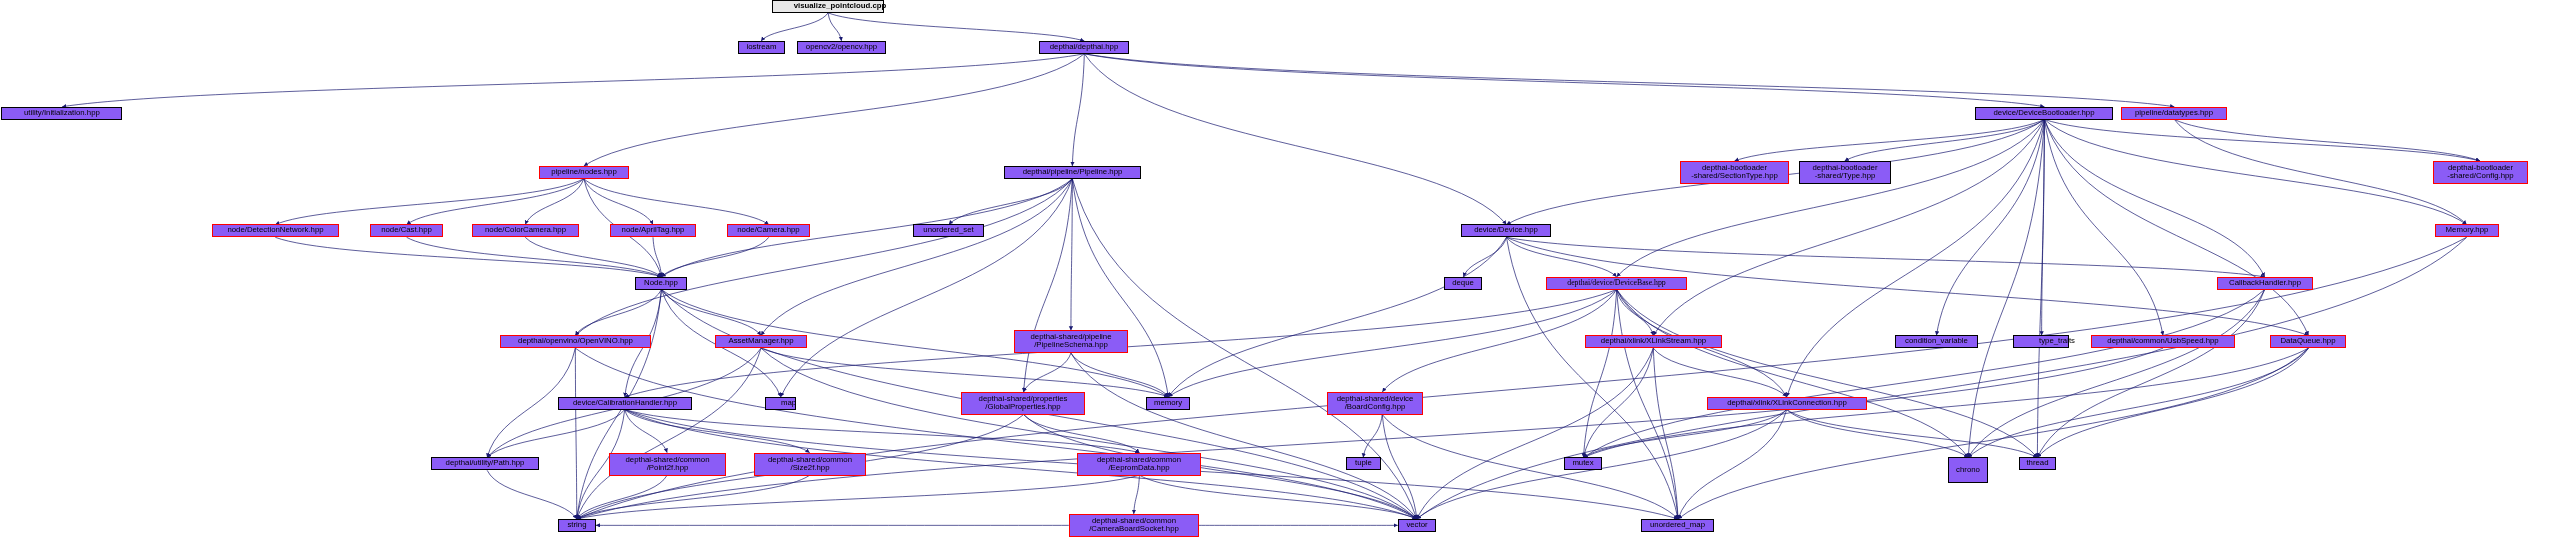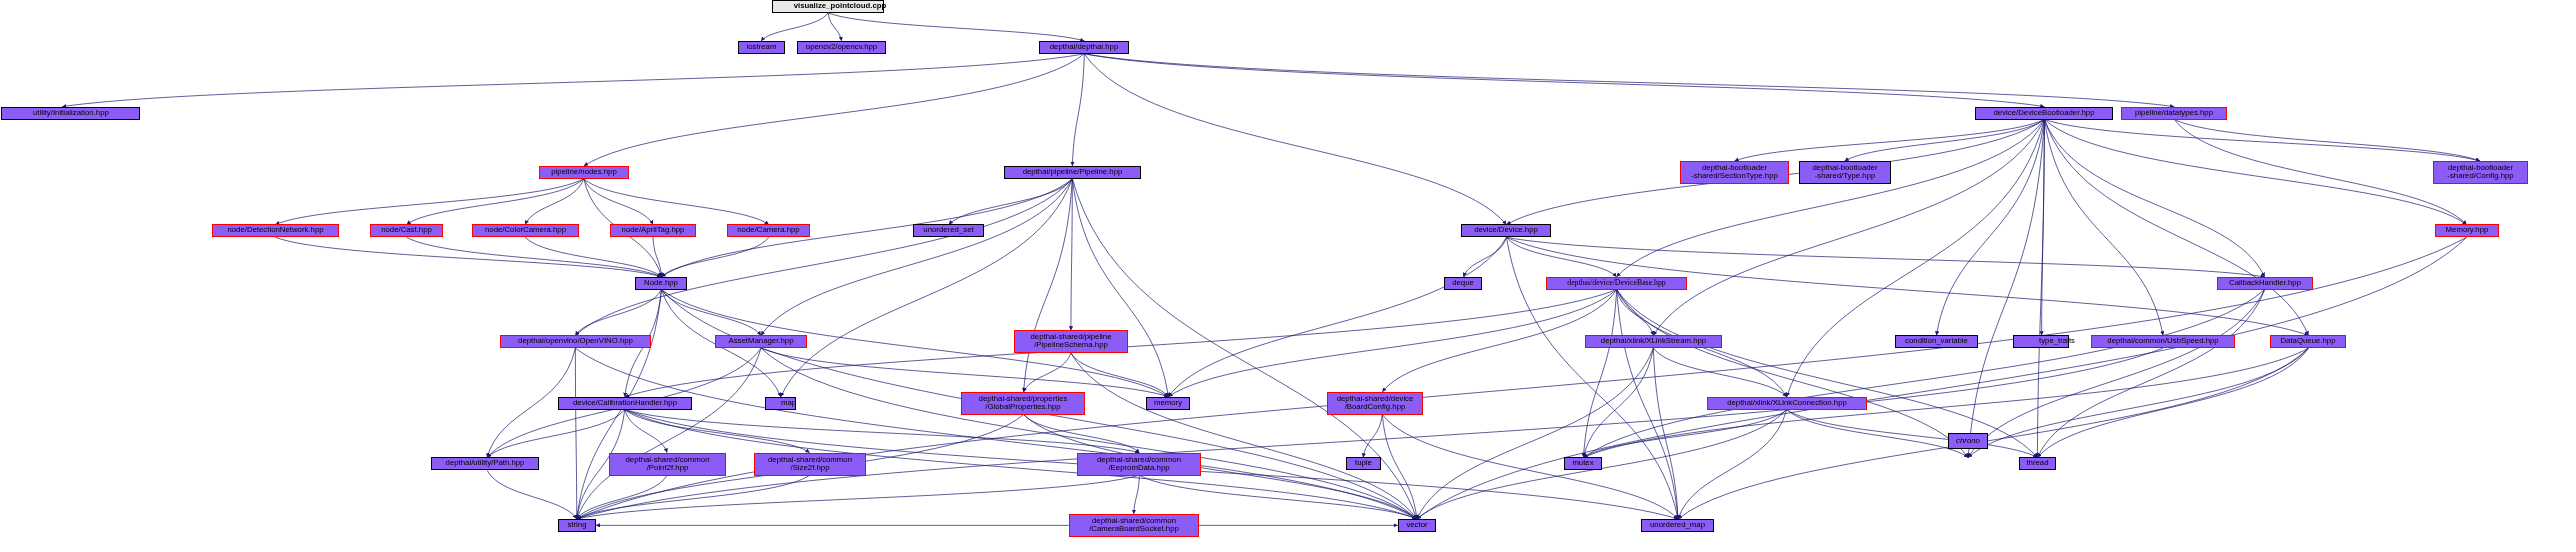--- a/index.html
+++ b/index.html
@@ -175,21 +175,21 @@
       <path d="M1614,673 C1612.8,703.25 1607.2,703.25 1606,728" fill="none" stroke="#191970" stroke-width="1" marker-end="url(#arrow)"></path>
       <path d="M1614,673 C1672.95,707.1 1948.05,707.1 2007,735" fill="none" stroke="#191970" stroke-width="1" marker-end="url(#arrow)"></path>
       <path d="M1614,673 C1494.45,707.1 936.55,707.1 817,735" fill="none" stroke="#191970" stroke-width="1" marker-end="url(#arrow)"></path>
       <path d="M1514,744 C1413.5,744 944.5,744 844,744" fill="none" stroke="#191970" stroke-width="1" marker-end="url(#arrow)"></path>
       <path d="M1698,744 C1740.3,744 1937.7,744 1980,744" fill="none" stroke="#191970" stroke-width="1" marker-end="url(#arrow)"></path>
     </svg>
 <div class="node bold" style="left: 772px; top: 0px; width: 112px; height: 12.7px;">visualize_pointcloud.cpp</div>
     <div class="node" style="left: 738px; top: 41px; width: 47px; height: 12.7px;">iostream</div>
     <div class="node" style="left: 797px; top: 41px; width: 89px; height: 12.7px;">opencv2/opencv.hpp</div>
     <div class="node" style="left: 1039px; top: 41px; width: 90px; height: 12.7px;">depthai/depthai.hpp</div>
-    <div class="node" style="left: 1.4px; top: 107px; width: 139px; height: 12.7px;">utility/Initialization.hpp</div>
+    <div class="node" style="left: 1.4px; top: 107px; width: 121px; height: 12.7px;">utility/Initialization.hpp</div>
     <div class="node" style="left: 1975px; top: 107px; width: 138px; height: 12.7px;">device/DeviceBootloader.hpp</div>
     <div class="node red" style="left: 2121px; top: 107px; width: 106px; height: 12.7px;">pipeline/datatypes.hpp</div>
     <div class="node red" style="left: 539px; top: 166px; width: 90px; height: 12.7px;">pipeline/nodes.hpp</div>
     <div class="node" style="left: 1004px; top: 166px; width: 137px; height: 12.7px;">depthai/pipeline/Pipeline.hpp</div>
     <div class="node red" style="left: 1680px; top: 161px; width: 109px; height: 22.6px;">depthai-bootloader
 -shared/SectionType.hpp</div>
     <div class="node" style="left: 1799px; top: 161px; width: 92px; height: 22.6px;">depthai-bootloader
 -shared/Type.hpp</div>
     <div class="node red" style="left: 2433px; top: 161px; width: 95px; height: 22.6px;">depthai-bootloader
 -shared/Config.hpp</div>
@@ -224,21 +224,21 @@
     <div class="node red" style="left: 1707px; top: 397px; width: 160px; height: 12.7px;">depthai/xlink/XLinkConnection.hpp</div>
     <div class="node" style="left: 431px; top: 457px; width: 108px; height: 12.7px;">depthai/utility/Path.hpp</div>
     <div class="node red" style="left: 609px; top: 453px; width: 117px; height: 22.6px;">depthai-shared/common
 /Point2f.hpp</div>
     <div class="node red" style="left: 754px; top: 453px; width: 112px; height: 22.6px;">depthai-shared/common
 /Size2f.hpp</div>
     <div class="node red" style="left: 1077px; top: 453px; width: 124px; height: 22.6px;">depthai-shared/common
 /EepromData.hpp</div>
     <div class="node" style="left: 1346px; top: 457px; width: 35px; height: 12.7px;">tuple</div>
     <div class="node" style="left: 1564px; top: 457px; width: 38px; height: 12.7px;">mutex</div>
-    <div class="node" style="left: 1948px; top: 433px; width: 40px; height: 16px; font-style: italic;">chrono</div>
+    <div class="node" style="left: 1948px; top: 457px; width: 40px; height: 26px;">chrono</div>
     <div class="node" style="left: 2019px; top: 457px; width: 37px; height: 12.7px;">thread</div>
     <div class="node" style="left: 558px; top: 519px; width: 38px; height: 12.7px;">string</div>
     <div class="node red" style="left: 1069px; top: 514px; width: 130px; height: 22.6px;">depthai-shared/common
 /CameraBoardSocket.hpp</div>
     <div class="node" style="left: 1398px; top: 519px; width: 38px; height: 12.7px;">vector</div>
     <div class="node" style="left: 1641px; top: 519px; width: 73px; height: 12.7px;">unordered_map</div>
   </div>
 
 
 </body></html>

